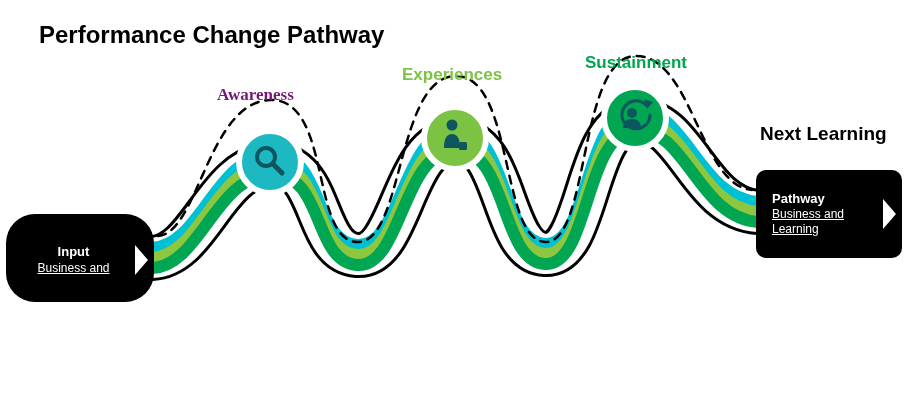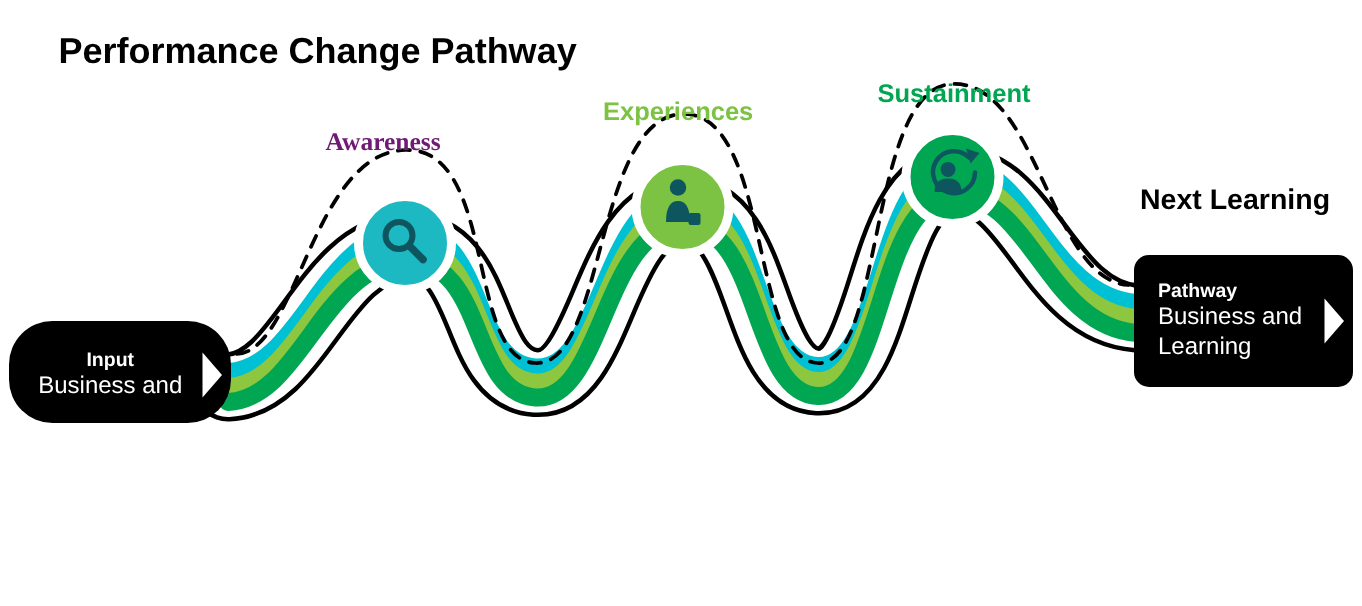--- a/index.html
+++ b/index.html
@@ -43,27 +43,27 @@
   }
   .io-box {
     position: absolute;
     background: #000000;
     color: #ffffff;
     border-radius: 10px;
     display: flex;
     align-items: center;
     box-sizing: border-box;
   }
-  .io-box.input-box  { left: 6px;   top: 214px; width: 148px; height: 68px; padding: 8px 6px 4px 10px; border-radius: 29px; }
+  .io-box.input-box  { left: 6px;   top: 214px; width: 148px; height: 88px; padding: 8px 6px 4px 10px; border-radius: 29px; }
   .io-box.output-box { left: 756px; top: 170px; width: 146px; height: 88px; padding: 8px 6px 8px 16px; }
   .io-text { flex: 1 1 auto; line-height: 1.25; }
   .input-box .io-text { text-align: center; }
   .output-box .io-text { text-align: left; }
   .io-heading { font-weight: 700; font-size: 13px; }
-  .io-line { font-size: 16px; }
+  .io-line { font-size: 12px; text-decoration: underline; }
   .arrow-right {
     flex: 0 0 auto;
     width: 0; height: 0;
     border-top: 15px solid transparent;
     border-bottom: 15px solid transparent;
     border-left: 13px solid #ffffff;
     margin-left: 4px;
   }
 </style>
 </head>

